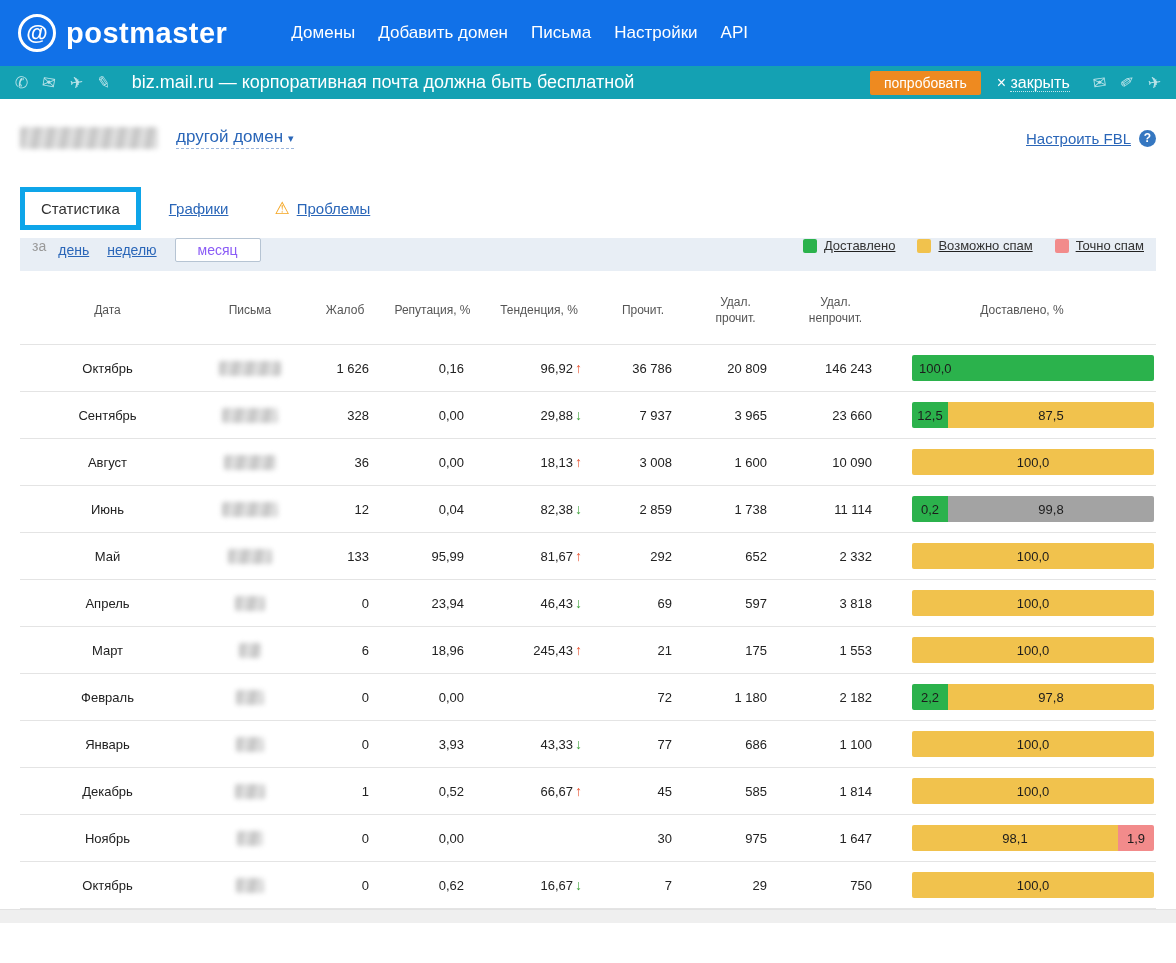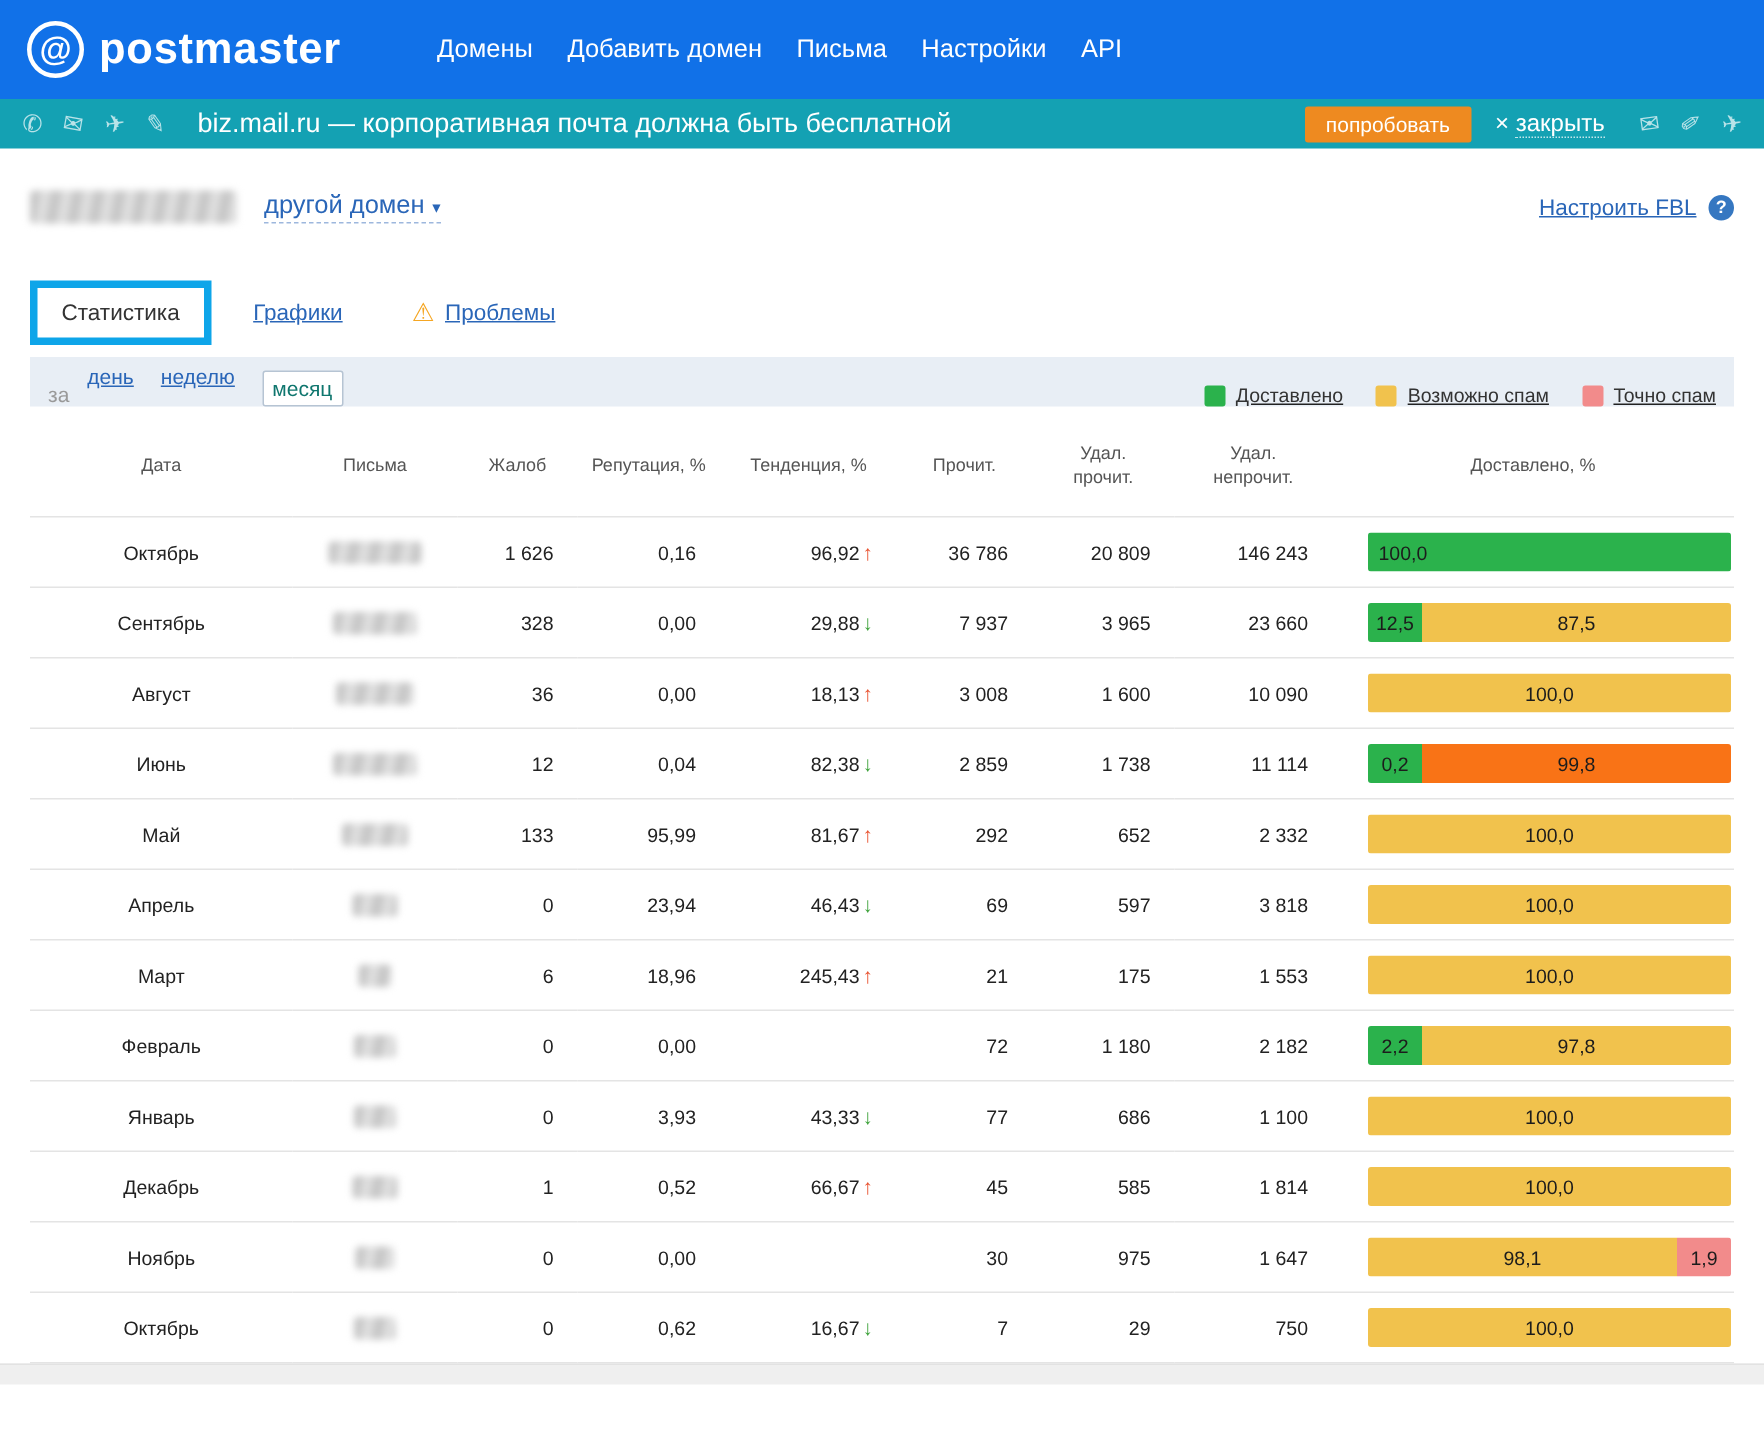--- a/index.html
+++ b/index.html
@@ -48,25 +48,25 @@
                justify-content:center; margin-left:8px; cursor:pointer; }
 
   .tabs-row { display:flex; align-items:center; margin-top:34px; }
   .tab.active { border:5px solid #0ea5e9; background:#fff; padding:8px 16px;
                 font-size:15px; color:#333; cursor:pointer; }
   .tab-link { margin-left:28px; color:#2a66b8; font-size:15px; text-decoration:underline; cursor:pointer; }
   .warn { margin-left:46px; color:#f5a623; font-size:17px; }
   .warn + .tab-link { margin-left:7px; }
 
   .filter-bar { margin-top:8px; background:#e8eef5; height:33px; display:flex;
-                align-items:flex-end; padding:0 12px; font-size:14px; }
+                align-items:flex-start; padding:0 12px; font-size:14px; }
   .filter-prefix { color:#999; margin-right:12px; }
   .period { color:#2a66b8; text-decoration:underline; margin-right:18px; cursor:pointer; }
   .period.selected { background:#fff; border:1px solid #b6c4d3; border-radius:2px;
-                     padding:3px 6px; color:#0f766e; text-decoration:none;margin-top:17px; }
+                     padding:3px 22px; color:#8b5cf6; text-decoration:none; }
   .legend { margin-left:auto; display:flex; gap:22px;text-decoration:underline; }
   .legend-item { display:flex; align-items:center; gap:7px; font-size:13px; color:#333; }
   .swatch { width:14px; height:14px; border-radius:2px; display:inline-block; }
 
   
   .stats-table { width:100%; border-collapse:collapse; margin-top:10px; table-layout:fixed; }
   .stats-table th { font-weight:normal; color:#555; font-size:12px; text-align:center;
                     padding:14px 4px 18px; white-space:pre-line; line-height:1.3; }
   .stats-table td { border-top:1px solid #e4e4e4; height:47px; font-size:13px; color:#222; }
   .stats-table tbody tr:last-child td { border-bottom:1px solid #e4e4e4; }
@@ -228,21 +228,21 @@
           <td class="c-letters"><span class="blur letters-blur" style="width:56px"></span></td>
           <td class="num">12</td>
           <td class="num">0,04</td>
           <td class="num c-trend">82,38<span class="arrow down">↓</span></td>
           <td class="num">2 859</td>
           <td class="num">1 738</td>
           <td class="num">11 114</td>
           <td class="c-bar">
             <div class="bar">
               <div class="seg" style="background:#2bb24c;flex:0.2 1 0%;min-width:36px;">0,2</div>
-              <div class="seg" style="background:#f97316;flex:99.8 1 0%;">99,8</div>
+              <div class="seg" style="background:#a3a3a3;flex:99.8 1 0%;">99,8</div>
             </div>
           </td>
         </tr>
         <tr>
           <td class="c-date">Май</td>
           <td class="c-letters"><span class="blur letters-blur" style="width:44px"></span></td>
           <td class="num">133</td>
           <td class="num">95,99</td>
           <td class="num c-trend">81,67<span class="arrow up">↑</span></td>
           <td class="num">292</td>

